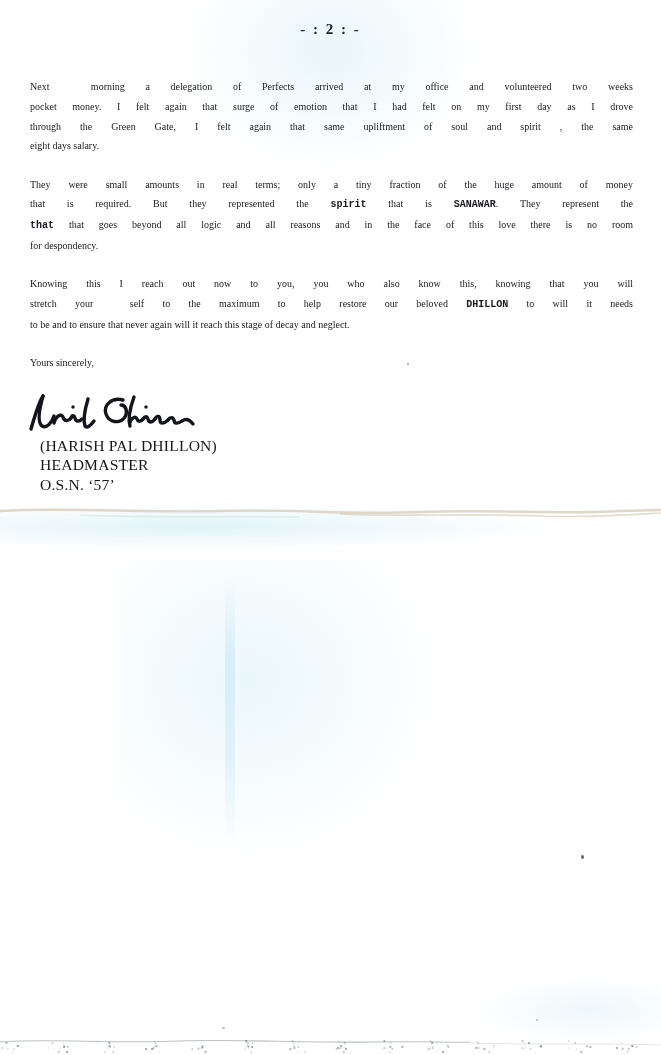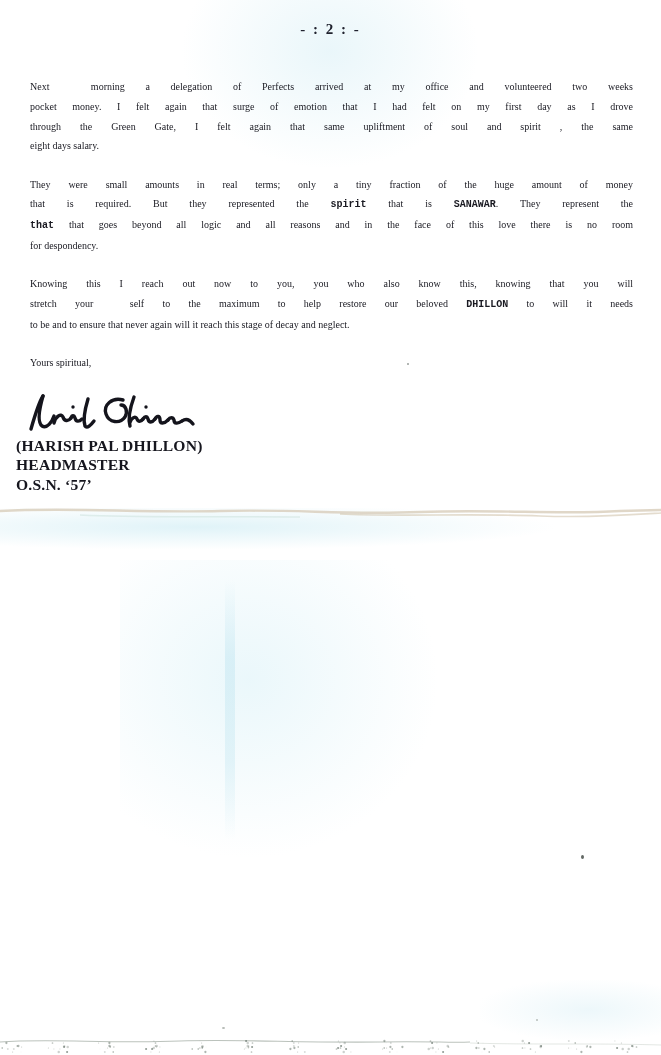--- a/index.html
+++ b/index.html
@@ -50,22 +50,22 @@
     text-align-last: justify;
   }
   .line.last { text-align-last: auto; }
   .line b { font-weight: 700; font-family: Liberation Mono, monospace; }
 
   .closing { margin-top: 2.5px; }
 
   .signature-svg { position: absolute; left: 26px; top: 393px; }
 
   .sig-block {
-    position: absolute; left: 16px; top: 436px;
-    font-weight: 700; font-size: 15.6px; line-height: 19.4px;
+    position: absolute; left: 40px; top: 436px;
+    font-weight: 400; font-size: 15.6px; line-height: 19.4px;
     letter-spacing: 0.2px; color: #16161e;
   }
 
   .crease-svg { position: absolute; left: 0; top: 495px; filter: blur(0.6px); }
   .bottom-edge { position: absolute; left: 0; bottom: 0; }
 
   .speck { position: absolute; border-radius: 50%; pointer-events: none; }
   .speck-a { left: 581px; top: 855px; width: 3px; height: 4px; background: #3c443e; opacity: 0.8; }
   .speck-b { left: 407px; top: 363px; width: 2px; height: 2px; background: #555d56; opacity: 0.6; }
   .speck-c { left: 222px; top: 1027px; width: 3px; height: 2px; background: #6b776d; opacity: 0.5; }
@@ -96,21 +96,21 @@
           <div class="line"><span>that is required. But they represented the </span><b>spirit</b><span> that is </span><b>SANAWAR</b><span>. They represent the</span></div>
           <div class="line"><b>that</b><span> that goes beyond all logic and all reasons and in the face of this love there is no room</span></div>
           <div class="line last"><span>for despondency.</span></div>
         </div>
         <div class="para">
           <div class="line"><span>Knowing this I reach out now to you, you who also know this, knowing that you will</span></div>
           <div class="line"><span>stretch your  self to the maximum to help restore our beloved </span><b>DHILLON</b><span> to will it needs</span></div>
           <div class="line last"><span>to be and to ensure that never again will it reach this stage of decay and neglect.</span></div>
         </div>
       </div>
-    <div class="closing">Yours spiritual,</div>
+    <div class="closing">Yours sincerely,</div>
   </div>
 
   <svg class="signature-svg" width="190" height="46" viewBox="0 0 190 46" aria-label="Harish Dhillon">
     <g fill="none" stroke="#14141c" stroke-width="3.4" stroke-linecap="round" stroke-linejoin="round">
       <path d="M5 36 C9 22 13 9 17 3"></path>
       <path d="M17 3 C13 17 11 29 16 33 C21 36 26 29 28 23"></path>
       <path d="M28 30 C30 23 35 20 37 24 C38 28 42 29 45 25"></path>
       <path d="M45 25 C46 22 48 22 49 25 C50 29 53 29 56 26"></path>
       <path d="M62 6 C59 16 57 27 59 33 C61 36 65 32 68 28"></path>
       <circle cx="47" cy="14" r="1.7" fill="#14141c" stroke="none"></circle>

